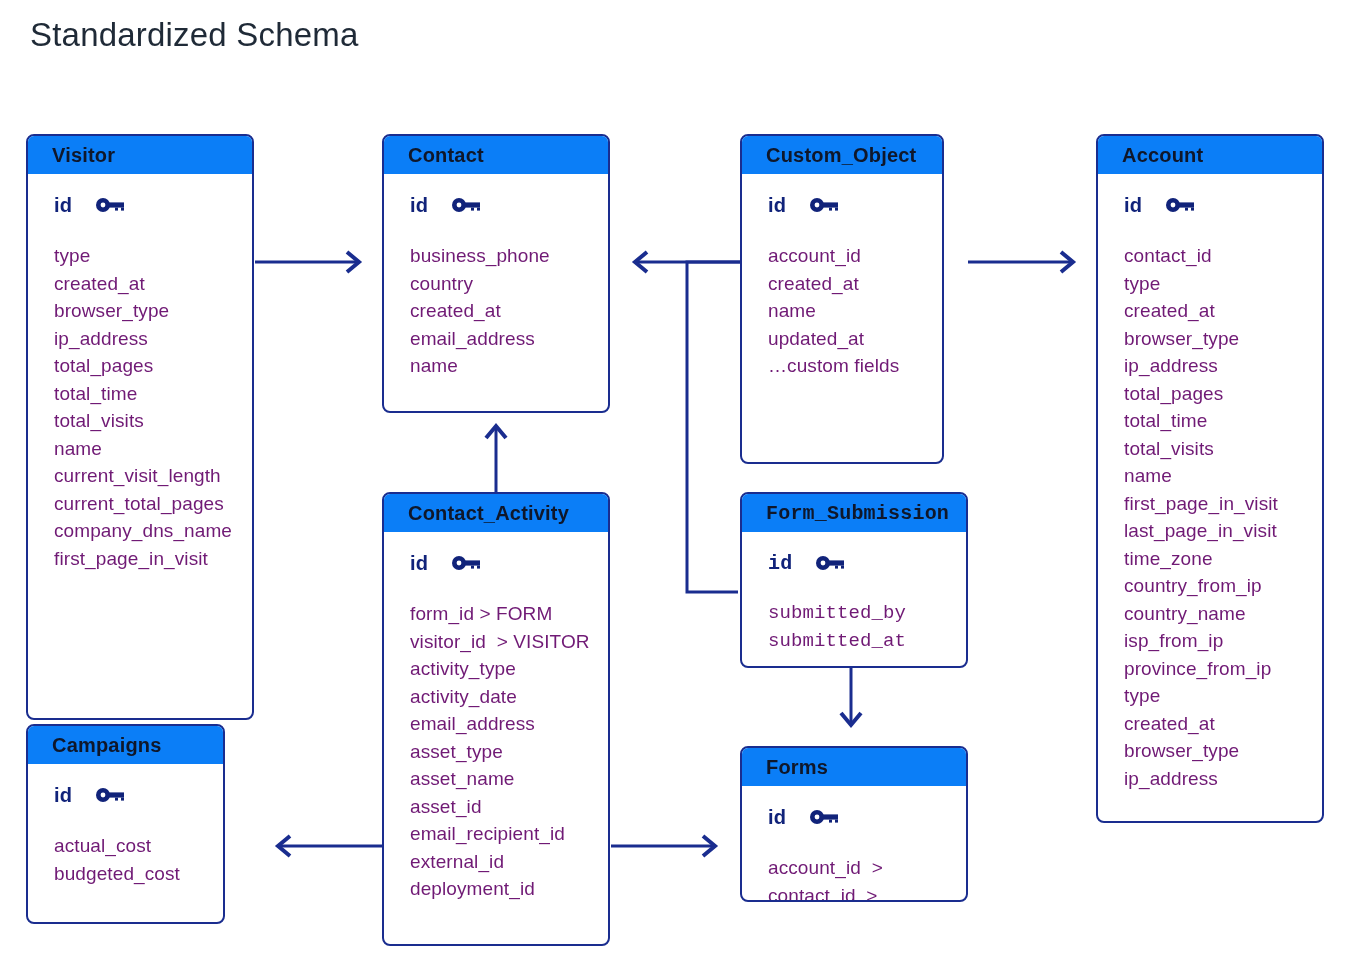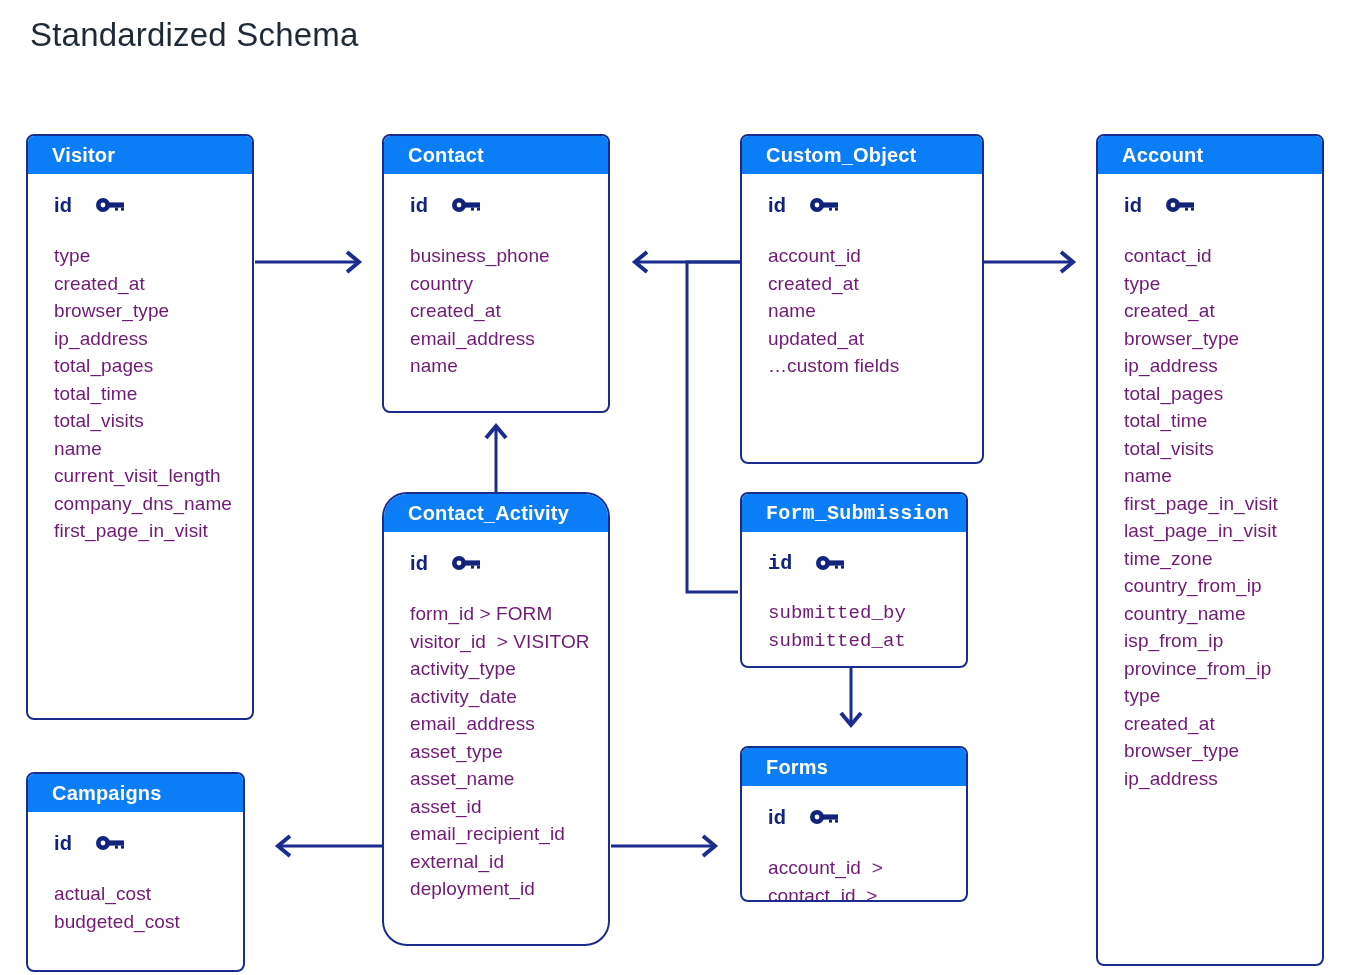--- a/index.html
+++ b/index.html
@@ -34,21 +34,21 @@
     box-sizing: border-box;
     background: #ffffff;
     border: 2px solid #1a2d8f;
     border-radius: 8px;
     overflow: hidden;
     z-index: 3;
   }
   .entity-header {
     height: 38px;
     background: #0b7ef7;
-    color: #ffffff;
+    color: #0f172a;
     font-size: 20px;
     font-weight: bold;
     display: flex;
     align-items: center;
     padding-left: 24px;
     letter-spacing: 0.2px;
   }
   .entity-body {
     padding: 18px 0 0 26px;
   }
@@ -155,20 +155,21 @@
       </div>
       <div class="field">type</div>
       <div class="field">created_at</div>
       <div class="field">browser_type</div>
       <div class="field">ip_address</div>
       <div class="field">total_pages</div>
       <div class="field">total_time</div>
       <div class="field">total_visits</div>
       <div class="field">name</div>
       <div class="field">current_visit_length</div>
+      <div class="field">current_total_pages</div>
       <div class="field">company_dns_name</div>
       <div class="field">first_page_in_visit</div>
     </div>
   </div>
 
   <div class="entity" style="left:382px; top:134px; width:228px; height:279px;">
     <div class="entity-header">Contact</div>
     <div class="entity-body">
       <div class="pk-row">
         <span class="pk-label">id</span>
@@ -183,21 +184,21 @@
         </span>
       </div>
       <div class="field">business_phone</div>
       <div class="field">country</div>
       <div class="field">created_at</div>
       <div class="field">email_address</div>
       <div class="field">name</div>
     </div>
   </div>
 
-  <div class="entity" style="left:740px; top:134px; width:244px; height:330px;">
+  <div class="entity" style="left:740px; top:134px; width:204px; height:330px;">
     <div class="entity-header">Custom_Object</div>
     <div class="entity-body">
       <div class="pk-row">
         <span class="pk-label">id</span>
         <span class="key-icon">
           <svg width="30" height="16" viewBox="0 0 30 16" xmlns="http://www.w3.org/2000/svg">
             <circle cx="8" cy="8" r="7" fill="#11237a"></circle>
             <circle cx="8" cy="8" r="2.4" fill="#ffffff"></circle>
             <rect x="13" y="5.4" width="16" height="5.2" fill="#11237a"></rect>
             <rect x="20" y="10.6" width="3" height="3" fill="#11237a"></rect>
@@ -206,21 +207,21 @@
         </span>
       </div>
       <div class="field">account_id</div>
       <div class="field">created_at</div>
       <div class="field">name</div>
       <div class="field">updated_at</div>
       <div class="field">…custom fields</div>
     </div>
   </div>
 
-  <div class="entity" style="left:1096px; top:134px; width:228px; height:832px;">
+  <div class="entity" style="left:1096px; top:134px; width:228px; height:689px;">
     <div class="entity-header">Account</div>
     <div class="entity-body">
       <div class="pk-row">
         <span class="pk-label">id</span>
         <span class="key-icon">
           <svg width="30" height="16" viewBox="0 0 30 16" xmlns="http://www.w3.org/2000/svg">
             <circle cx="8" cy="8" r="7" fill="#11237a"></circle>
             <circle cx="8" cy="8" r="2.4" fill="#ffffff"></circle>
             <rect x="13" y="5.4" width="16" height="5.2" fill="#11237a"></rect>
             <rect x="20" y="10.6" width="3" height="3" fill="#11237a"></rect>
@@ -244,21 +245,21 @@
       <div class="field">country_name</div>
       <div class="field">isp_from_ip</div>
       <div class="field">province_from_ip</div>
       <div class="field">type</div>
       <div class="field">created_at</div>
       <div class="field">browser_type</div>
       <div class="field">ip_address</div>
     </div>
   </div>
 
-  <div class="entity" style="left:382px; top:492px; width:228px; height:454px;border-radius:25px;">
+  <div class="entity" style="left:382px; top:492px; width:228px; height:454px;">
     <div class="entity-header">Contact_Activity</div>
     <div class="entity-body">
       <div class="pk-row">
         <span class="pk-label">id</span>
         <span class="key-icon">
           <svg width="30" height="16" viewBox="0 0 30 16" xmlns="http://www.w3.org/2000/svg">
             <circle cx="8" cy="8" r="7" fill="#11237a"></circle>
             <circle cx="8" cy="8" r="2.4" fill="#ffffff"></circle>
             <rect x="13" y="5.4" width="16" height="5.2" fill="#11237a"></rect>
             <rect x="20" y="10.6" width="3" height="3" fill="#11237a"></rect>
@@ -313,21 +314,21 @@
             <rect x="20" y="10.6" width="3" height="3" fill="#11237a"></rect>
             <rect x="26" y="10.6" width="3" height="3" fill="#11237a"></rect>
           </svg>
         </span>
       </div>
       <div class="field">account_id  &gt;</div>
       <div class="field">contact_id  &gt;</div>
     </div>
   </div>
 
-  <div class="entity" style="left:26px; top:772px; width:219px; height:200px;">
+  <div class="entity" style="left:26px; top:724px; width:199px; height:200px;">
     <div class="entity-header">Campaigns</div>
     <div class="entity-body">
       <div class="pk-row">
         <span class="pk-label">id</span>
         <span class="key-icon">
           <svg width="30" height="16" viewBox="0 0 30 16" xmlns="http://www.w3.org/2000/svg">
             <circle cx="8" cy="8" r="7" fill="#11237a"></circle>
             <circle cx="8" cy="8" r="2.4" fill="#ffffff"></circle>
             <rect x="13" y="5.4" width="16" height="5.2" fill="#11237a"></rect>
             <rect x="20" y="10.6" width="3" height="3" fill="#11237a"></rect>

